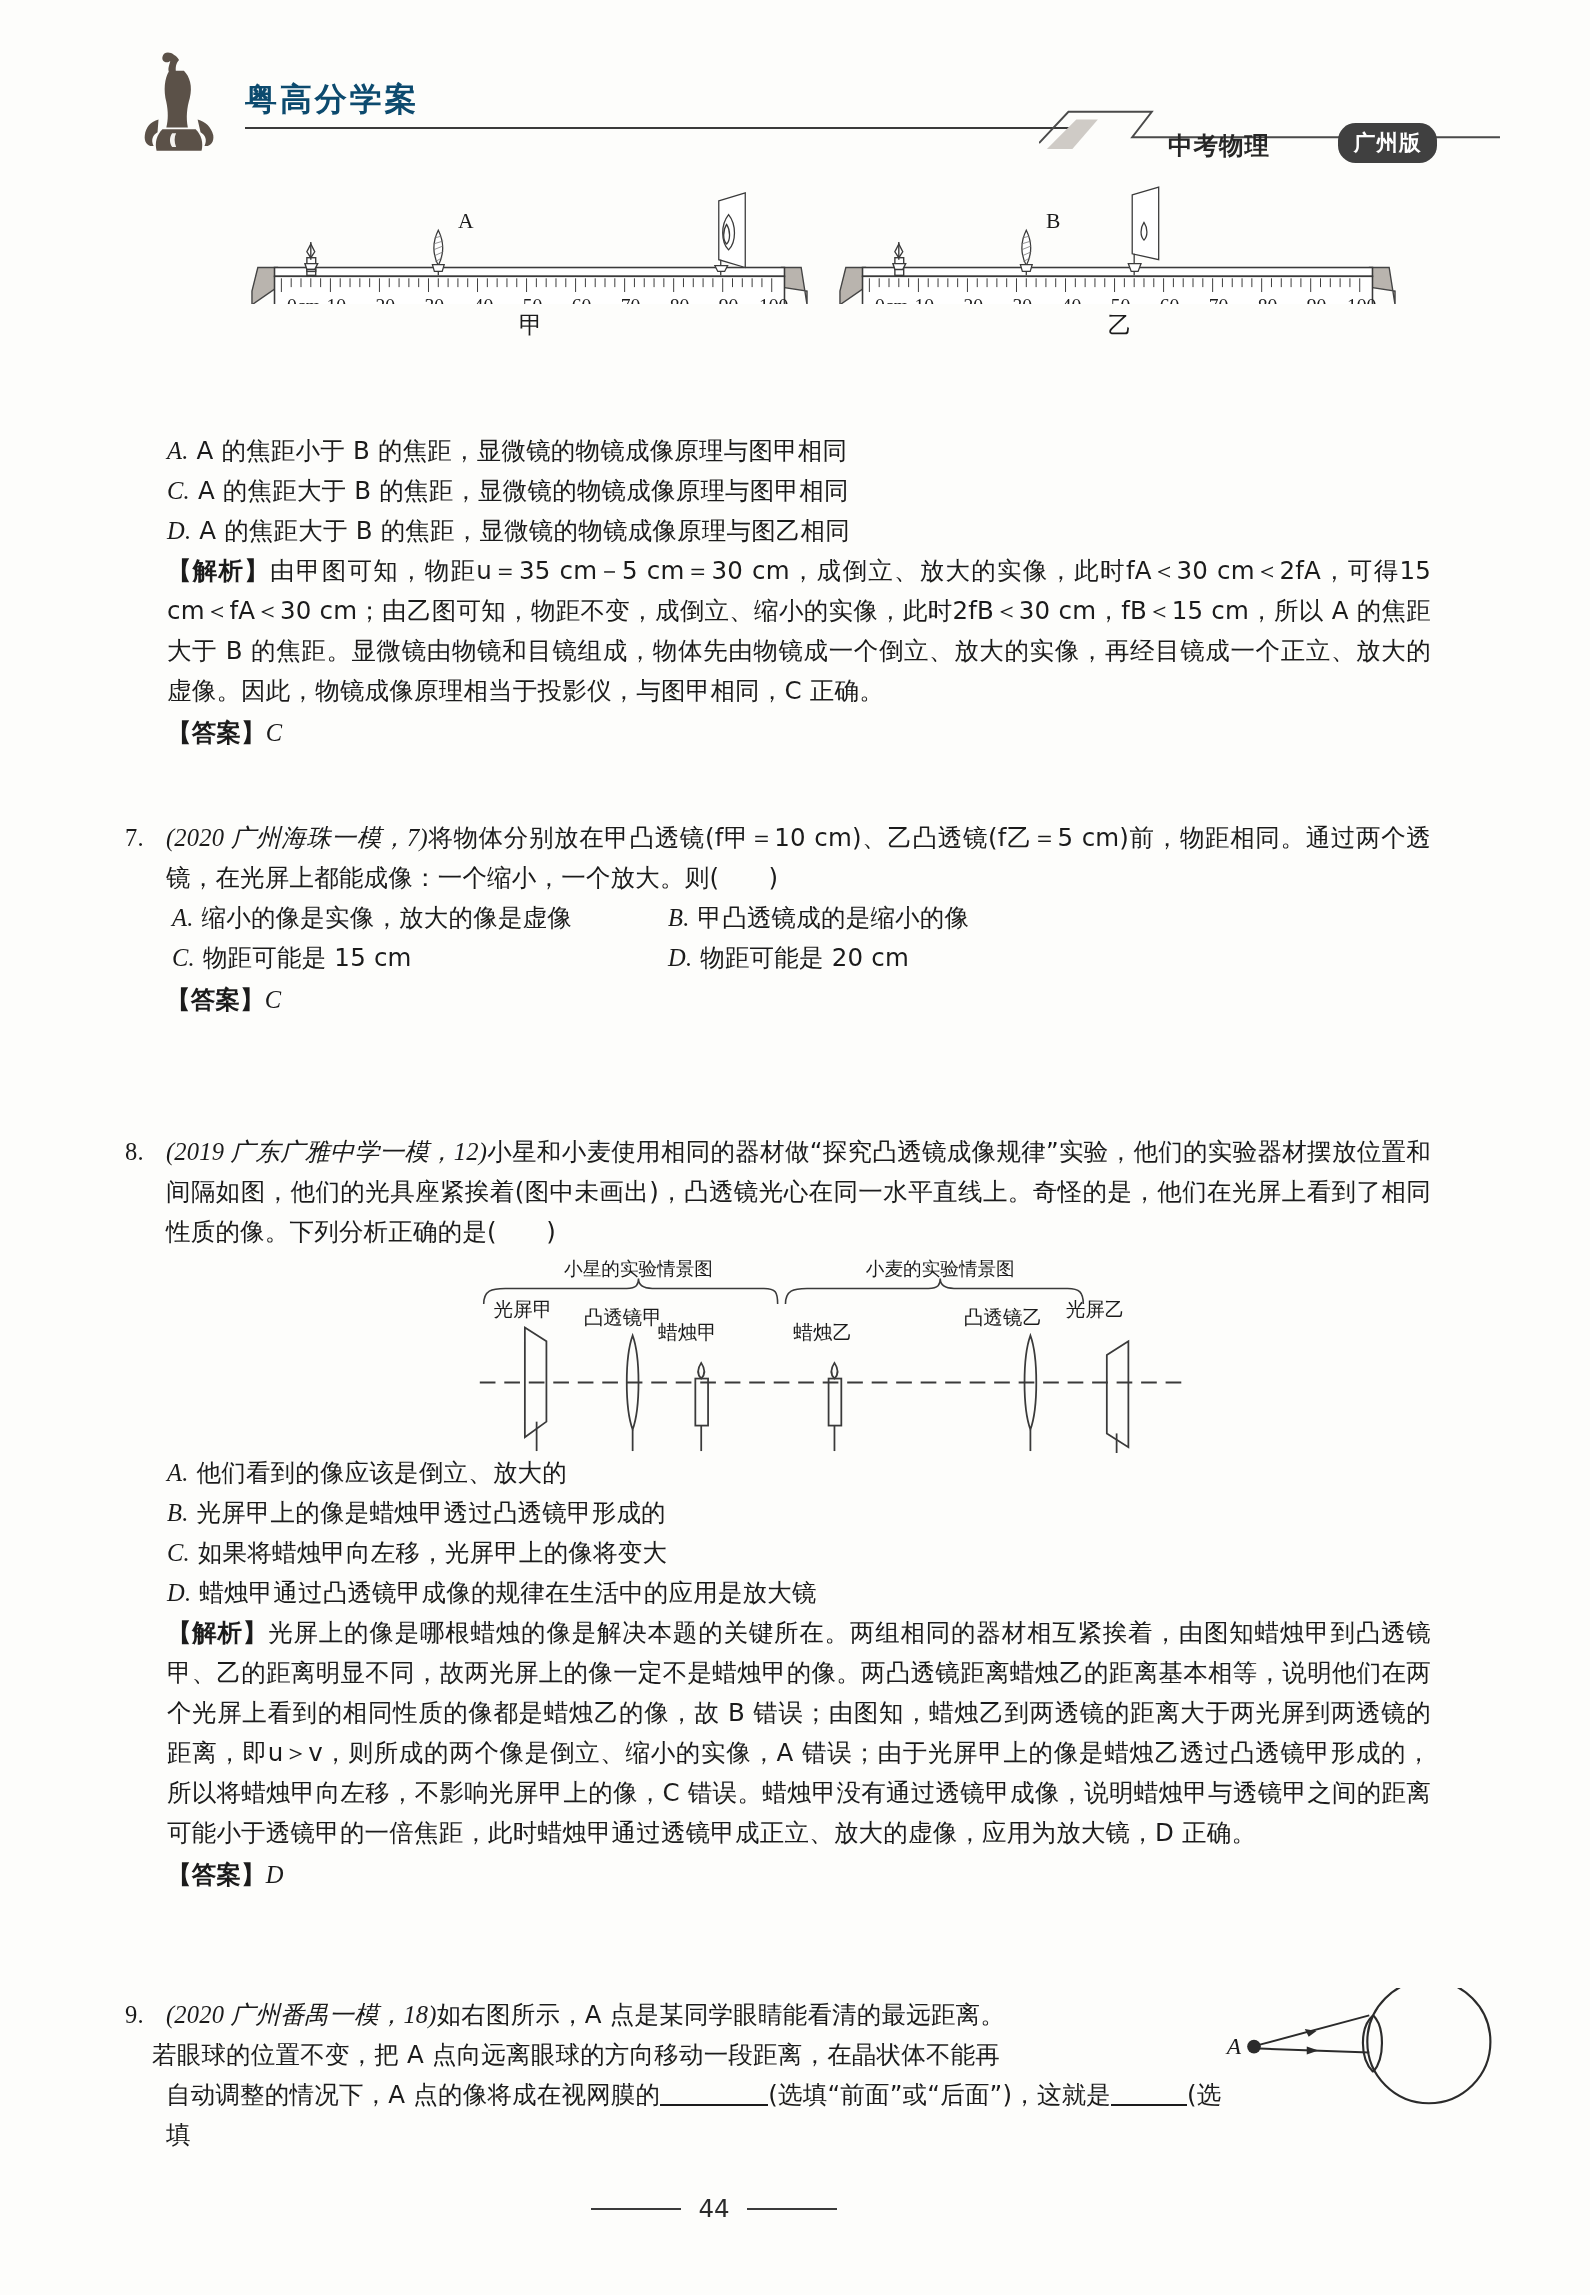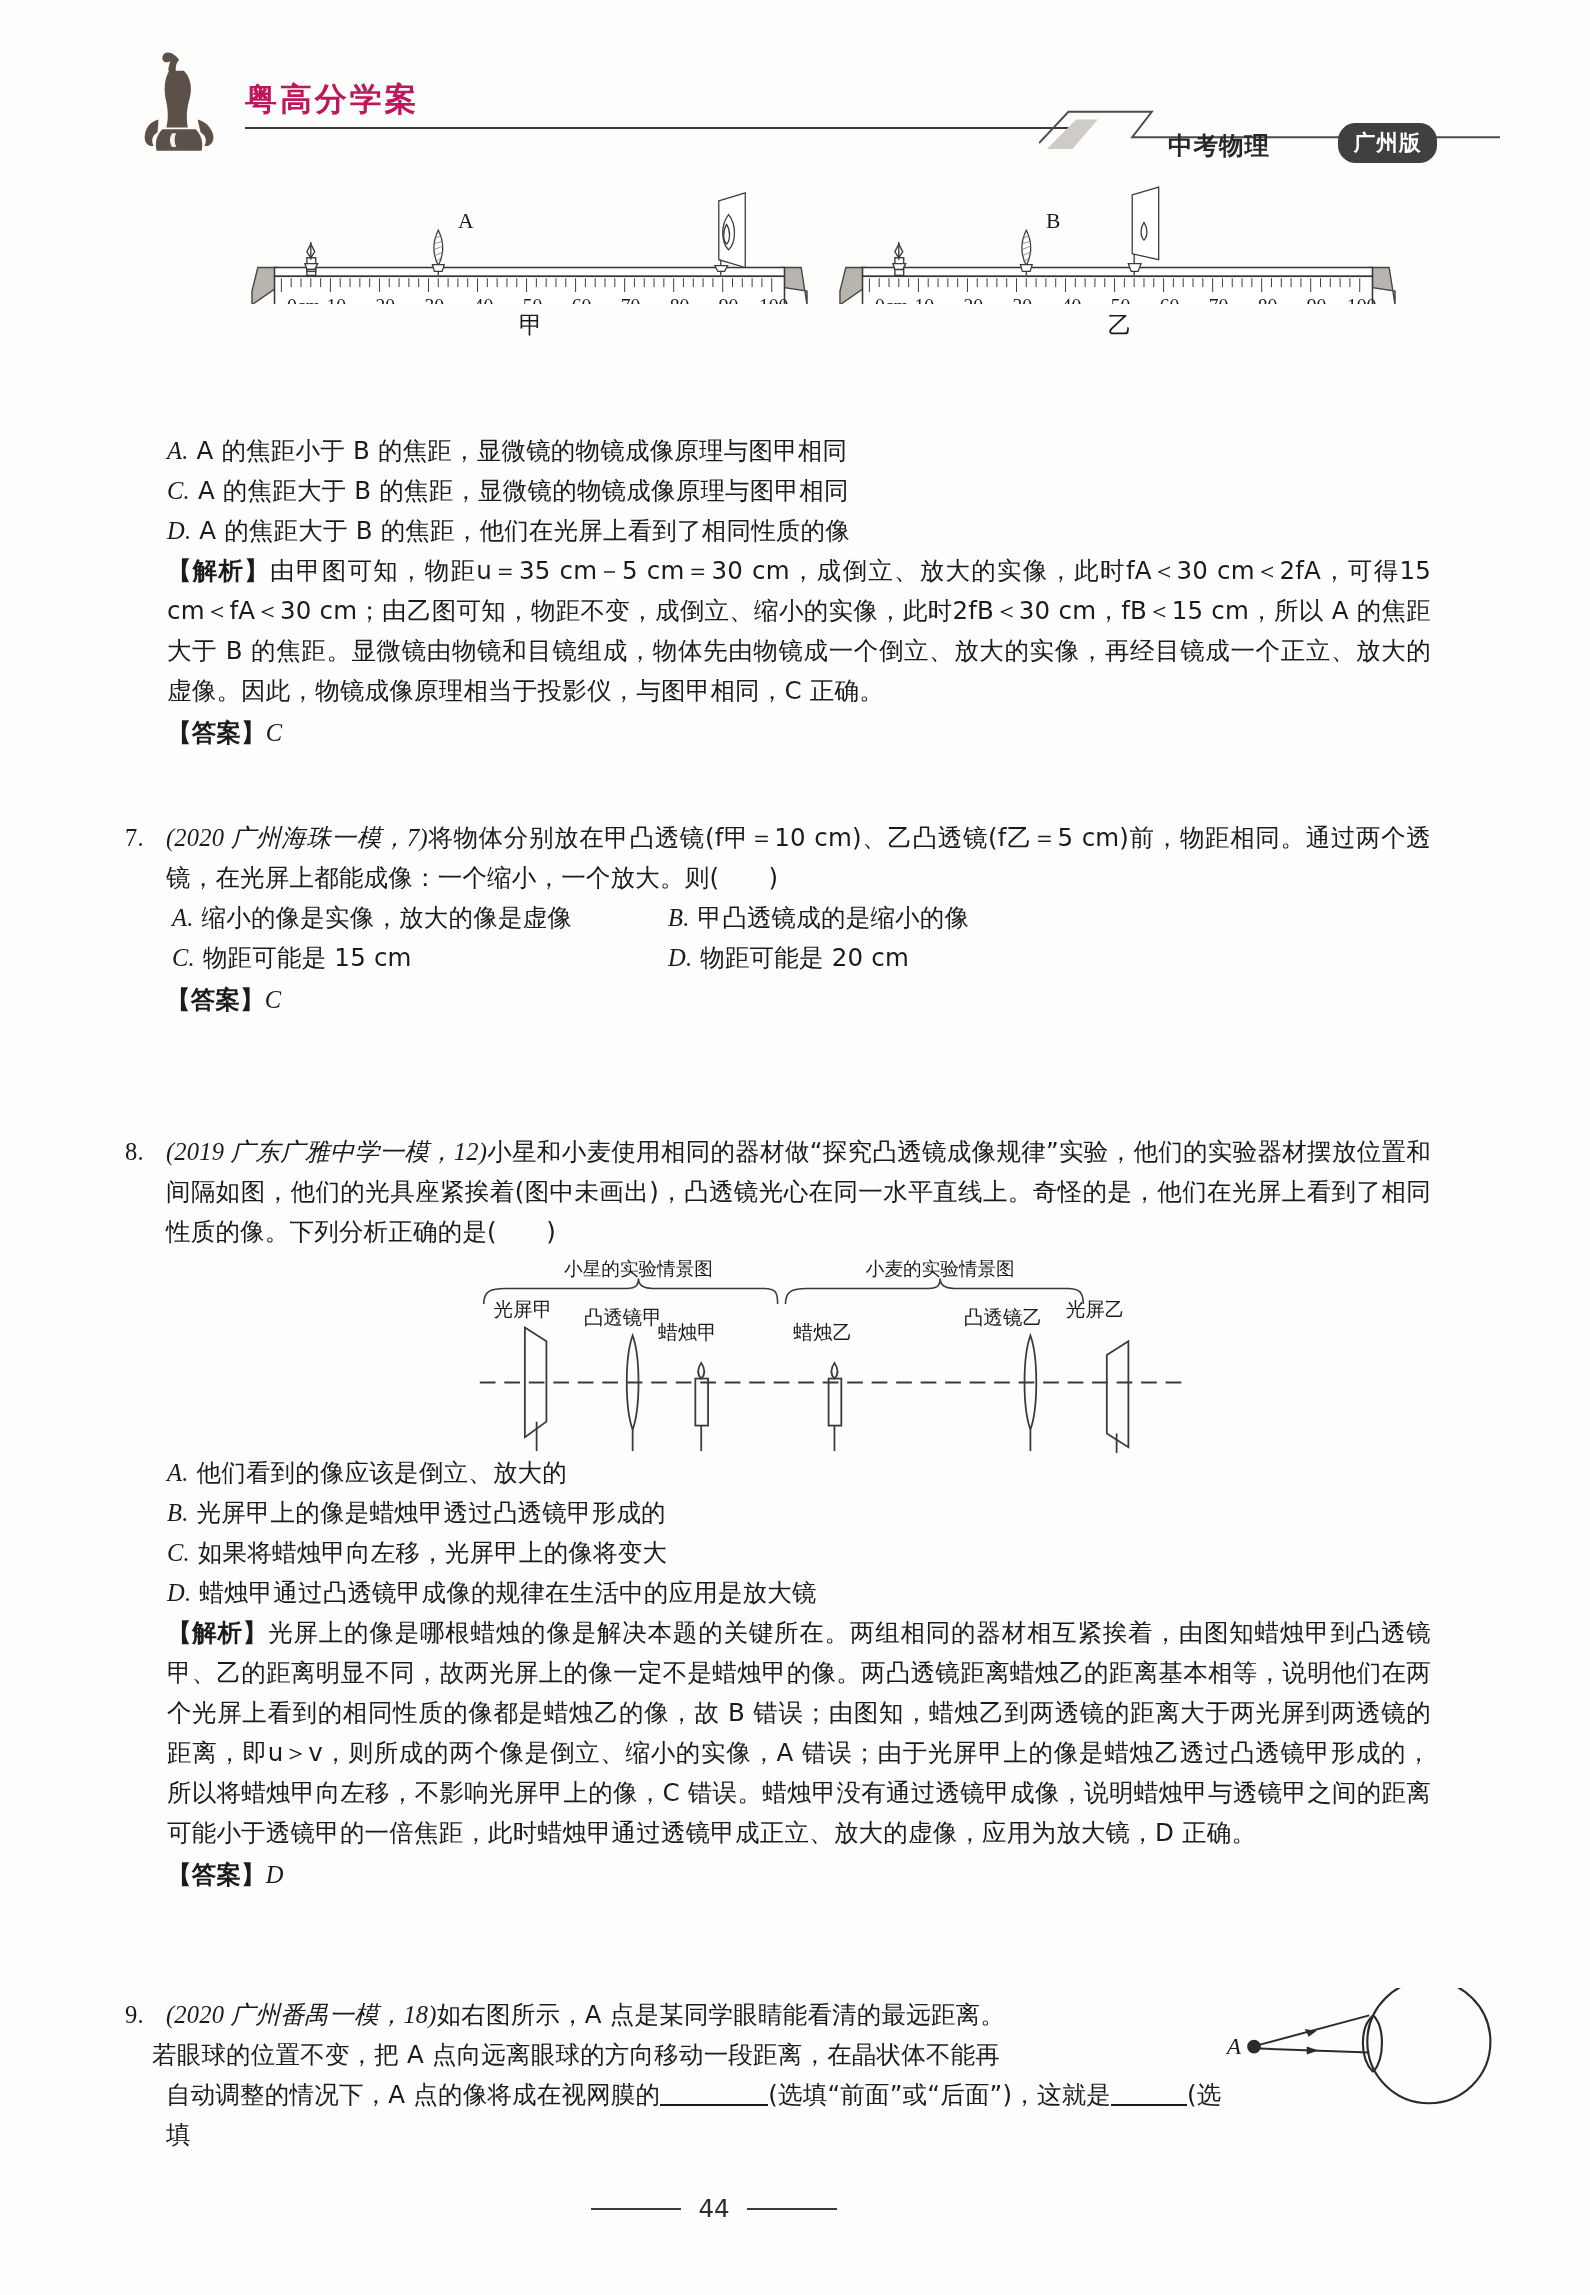--- a/index.html
+++ b/index.html
@@ -29,21 +29,21 @@
     position: absolute;
     left: 137px; top: 7.8px;
     width: 88px; height: 106px;
   }
   .brand-title {
     position: absolute;
     left: 245px; top: 39px;
     font-size: 32px;
     font-weight: bold;
     letter-spacing: 2.9px;
-    color: #be185d;
+    color: #0c4a6e;
     font-family: "DejaVu Sans", sans-serif;
   }
   .header-rule {
     position: absolute;
     left: 245px; top: 88px;
     width: 833px; height: 0;
     border-top: 2px solid #3a3a3a;
   }
   .header-slant {
     position: absolute;
@@ -379,21 +379,21 @@
     <div class="opt-line" style="margin-left:0;">
       <span class="it">A.</span>
       <span>A 的焦距小于 B 的焦距，显微镜的物镜成像原理与图甲相同</span>
     </div>
     <div class="opt-line" style="margin-left:0;">
       <span class="it">C.</span>
       <span>A 的焦距大于 B 的焦距，显微镜的物镜成像原理与图甲相同</span>
     </div>
     <div class="opt-line" style="margin-left:0;">
       <span class="it">D.</span>
-      <span>A 的焦距大于 B 的焦距，他们在光屏上看到了相同性质的像</span>
+      <span>A 的焦距大于 B 的焦距，显微镜的物镜成像原理与图乙相同</span>
     </div>
     <div class="expl">
       <span class="tag">【解析】</span><span>由甲图可知，物距u＝35 cm－5 cm＝30 cm，成倒立、放大的实像，此时fA＜30 cm＜2fA，可得15 cm＜fA＜30 cm；由乙图可知，物距不变，成倒立、缩小的实像，此时2fB＜30 cm，fB＜15 cm，所以 A 的焦距大于 B 的焦距。显微镜由物镜和目镜组成，物体先由物镜成一个倒立、放大的实像，再经目镜成一个正立、放大的虚像。因此，物镜成像原理相当于投影仪，与图甲相同，C 正确。</span>
     </div>
     <div class="ans">
       <span class="tag">【答案】</span><span class="it">C</span>
     </div>
   </div>
 
   <div class="q-block body-text" style="left:125px; top:818px; width:1306px;">

